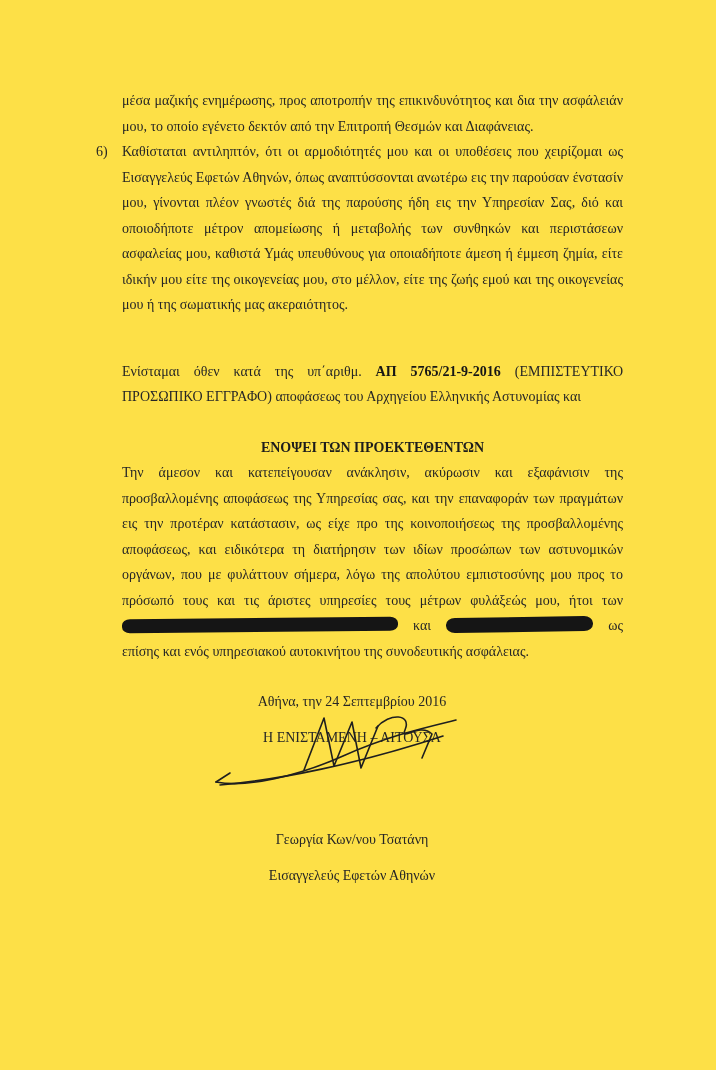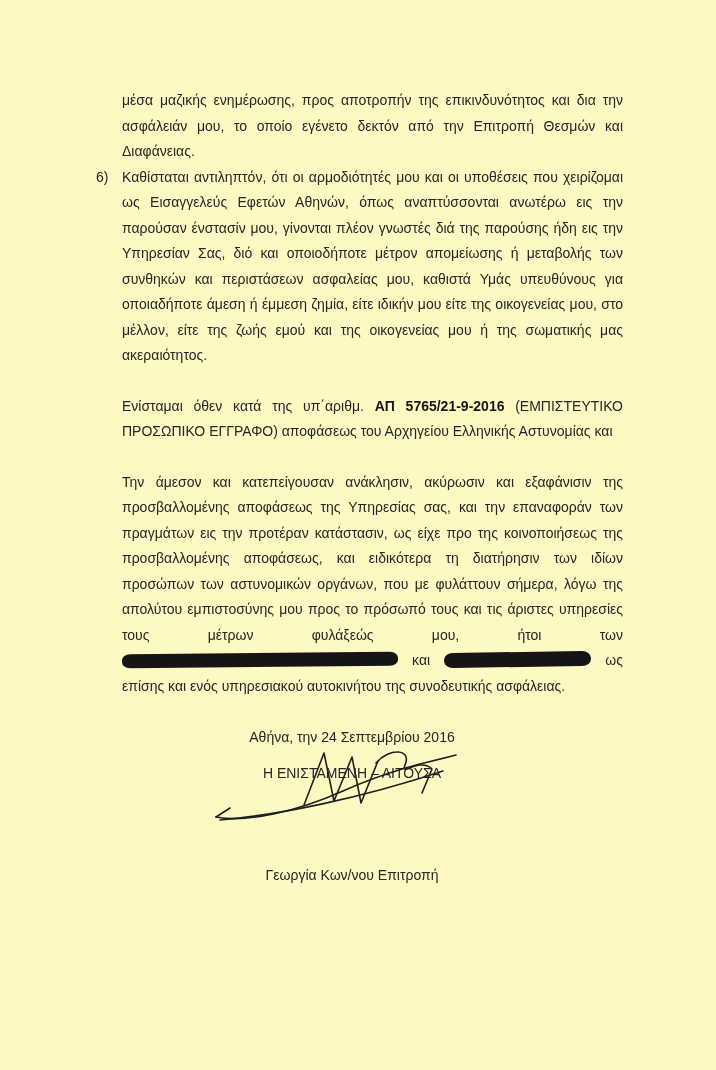--- a/index.html
+++ b/index.html
@@ -1,40 +1,40 @@
 <!DOCTYPE html>
 <html lang="el"><head>
 <meta charset="utf-8">
 <style>
   html,body{margin:0;padding:0;background:#e8e8e8;}
   .page{
     position:relative;
     width:716px;height:1070px;
     margin:0 auto;
-    background:#fef9c3;
+    background:#fde047;
     overflow:hidden;
-    font-family:Liberation Sans, sans-serif;
+    font-family:Liberation Serif, serif;
     color:#262626;
   }
   .content{
     position:absolute;
     left:122px;top:88px;
     width:501px;
     font-size:14px;
     line-height:25.5px;
     text-align:justify;
   }
   .para{margin:0;}
   .list-item{position:relative;}
   .num{
     position:absolute;
     left:-26px;top:0;
     text-align:left;
   }
-  .objection{margin-top:25px;}
+  .objection{margin-top:41px;}
   .objection .ref{font-weight:bold;color:#161616;}
   .heading-block{
     margin-top:25px;
     text-align:center;
     font-weight:bold;
     color:#1c1c1c;
   }
   .heading-block p{margin:0;line-height:25.5px;}
   .request{}
   .redaction{
@@ -75,35 +75,37 @@
     <p class="para">μέσα μαζικής ενημέρωσης, προς αποτροπήν της επικινδυνότητος και δια την ασφάλειάν μου, το οποίο εγένετο δεκτόν από την Επιτροπή Θεσμών και Διαφάνειας.</p>
 
     <div class="list-item">
       <span class="num">6)</span>
       <p class="para">Καθίσταται αντιληπτόν, ότι οι αρμοδιότητές μου και οι υποθέσεις που χειρίζομαι ως Εισαγγελεύς Εφετών Αθηνών, όπως αναπτύσσονται ανωτέρω εις την παρούσαν ένστασίν μου, γίνονται πλέον γνωστές διά της παρούσης ήδη εις την Υπηρεσίαν Σας, διό και οποιοδήποτε μέτρον απομείωσης ή μεταβολής των συνθηκών και περιστάσεων ασφαλείας μου, καθιστά Υμάς υπευθύνους για οποιαδήποτε άμεση ή έμμεση ζημία, είτε ιδικήν μου είτε της οικογενείας μου, στο μέλλον, είτε της ζωής εμού και της οικογενείας μου ή της σωματικής μας ακεραιότητος.</p>
     </div>
 
     <p class="para objection"><span>Ενίσταμαι όθεν κατά της υπ΄αριθμ. </span><span class="ref">ΑΠ 5765/21-9-2016</span><span> (ΕΜΠΙΣΤΕΥΤΙΚΟ ΠΡΟΣΩΠΙΚΟ ΕΓΓΡΑΦΟ) αποφάσεως του Αρχηγείου Ελληνικής Αστυνομίας και</span></p>
 
     <div class="heading-block">
+      <p>ΕΝΟΨΕΙ ΤΩΝ ΠΡΟΕΚΤΕΘΕΝΤΩΝ</p>
     </div>
 
     <p class="para request"><span>Την άμεσον και κατεπείγουσαν ανάκλησιν, ακύρωσιν και εξαφάνισιν της προσβαλλομένης αποφάσεως της Υπηρεσίας σας, και την επαναφοράν των πραγμάτων εις την προτέραν κατάστασιν, ως είχε προ της κοινοποιήσεως της προσβαλλομένης αποφάσεως, και ειδικότερα τη διατήρησιν των ιδίων προσώπων των αστυνομικών οργάνων, που με φυλάττουν σήμερα, λόγω της απολύτου εμπιστοσύνης μου προς το πρόσωπό τους και τις άριστες υπηρεσίες τους μέτρων φυλάξεώς μου, ήτοι των </span><span class="redaction r1"></span><span> και </span><span class="redaction r2"></span><span> ως επίσης και ενός υπηρεσιακού αυτοκινήτου της συνοδευτικής ασφάλειας.</span></p>
 
     <div class="closing">
       <p>Αθήνα, την 24 Σεπτεμβρίου 2016</p>
       <p>Η ΕΝΙΣΤΑΜΕΝΗ – ΑΙΤΟΥΣΑ</p>
 
       <div class="sig-space">
         <svg class="signature-svg" width="268" height="80" viewBox="0 0 268 80" aria-hidden="true">
           <path d="M8 70 C 40 76, 90 64, 135 44 S 215 16, 248 8"></path>
           <path d="M12 73 C 70 68, 150 52, 235 24"></path>
           <path d="M96 58 L116 6 L126 54 L144 10 L153 56 L170 14"></path>
           <path d="M168 16 C 182 0, 204 2, 197 18 C 192 30, 212 10, 224 22 L214 46"></path>
           <path d="M8 70 L22 61"></path>
         </svg>
       </div>
 
-      <p>Γεωργία Κων/νου Επιτροπή</p>
+      <p>Γεωργία Κων/νου Τσατάνη</p>
+      <p>Εισαγγελεύς Εφετών Αθηνών</p>
     </div>
 
   </div>
 </div>
 
 </body></html>

